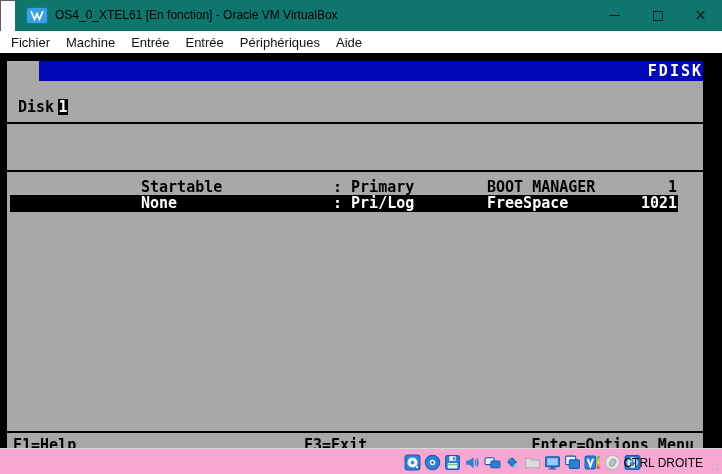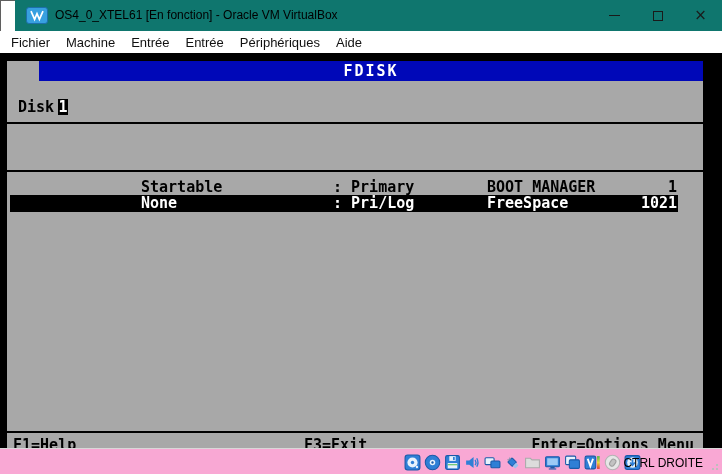--- a/index.html
+++ b/index.html
@@ -22,21 +22,21 @@
   .menubar { position:absolute; top:31px; left:0; right:0; height:22px; background:#ffffff;
              display:flex; align-items:center; padding-left:3px; }
   .menu-item { padding:0 8px; font-size:13px; color:#111; white-space:nowrap; }
 
   
   .vm-area { position:absolute; top:53px; left:0; right:0; height:395px; background:#000; }
   .fdisk { position:absolute; left:7px; top:8px; width:696px; bottom:0; background:#a8a8a8;
            font-family:"DejaVu Sans Mono", monospace; font-weight:bold; font-size:15px;
            line-height:16px; color:#000; }
   .fdisk-titlebar { position:absolute; top:0; left:0; right:0; height:20px; background:#0008b8;
-                    color:#fff; text-align:center; line-height:20px; letter-spacing:2px;margin-left:32px; }
+                    color:#fff; text-align:right; line-height:20px; letter-spacing:2px;margin-left:32px; }
   .disk-line { position:absolute; top:38px; left:11px; }
   .disk-cursor { display:inline-block; min-width:10px; height:16px; background:#000; color:#fff;
                  text-align:center; margin-left:4px; }
   .divider { position:absolute; left:0; right:0; height:2px; background:#000; }
   .d1 { top:61px; } .d2 { top:109px; } .d3 { top:370px; }
   .section-title { position:absolute; top:71px; left:11px; }
   .frow { position:absolute; left:0; right:0; height:17px; }
   .hdr { top:87px; } .r0 { top:118px; } .r1 { top:134px; }
   .c-name   { position:absolute; left:11px; }
   .c-status { position:absolute; left:134px; }

